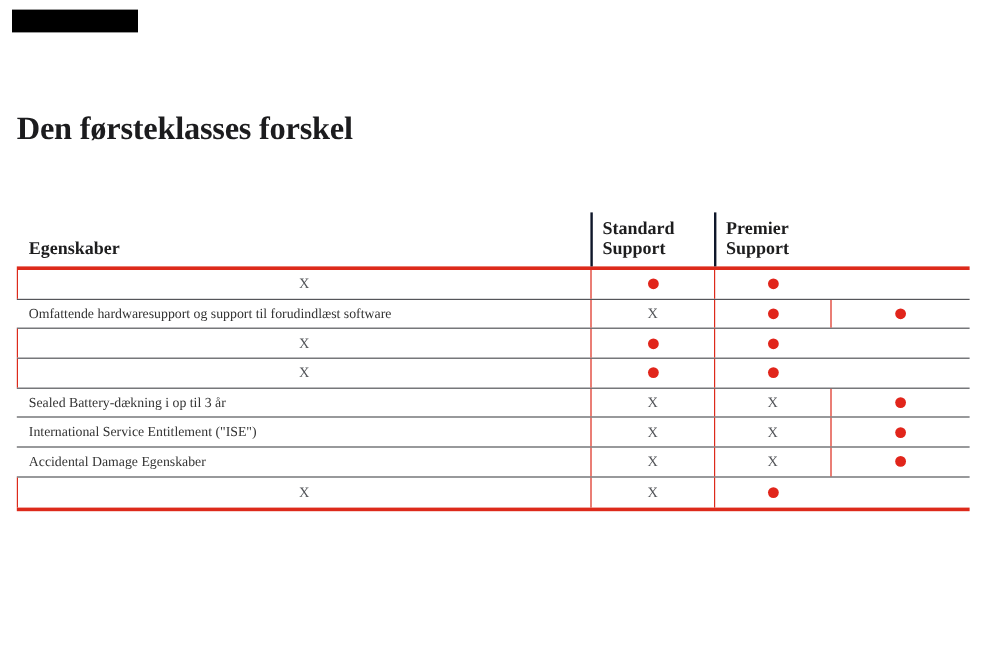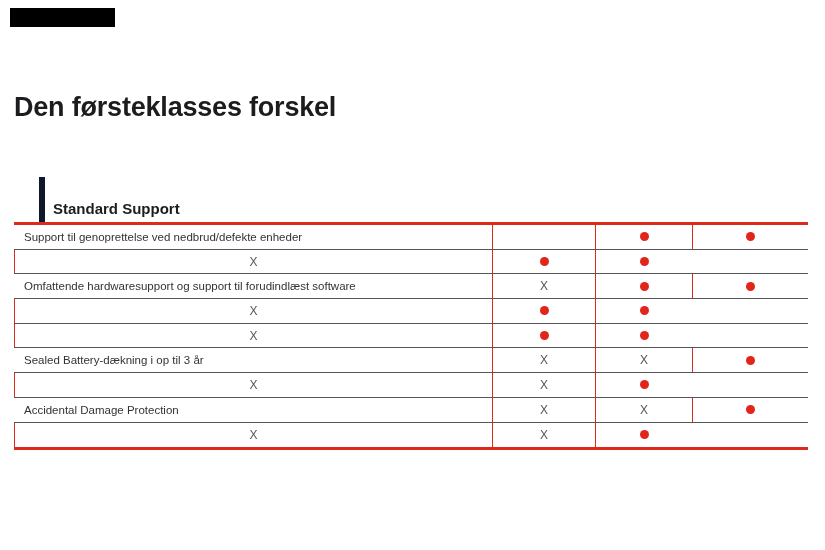--- a/index.html
+++ b/index.html
@@ -3,21 +3,21 @@
 <meta charset="utf-8">
 <style>
   html, body { margin: 0; padding: 0; }
   body {
     width: 825px; height: 550px;
     background: #ffffff;
     font-family: "Liberation Sans", "DejaVu Sans", sans-serif;
     position: relative;
     overflow: hidden;
   }
-  .canvas { position: absolute; inset: 0; width: 715px; height: 550px; }
+  .canvas { position: absolute; inset: 0; width: 715px; height: 550px; font-family: Liberation Serif, serif; }
 
   .top-bar {
     position: absolute; left: 10px; top: 8px;
     width: 105px; height: 19px;
     background: #000000;
   }
 
   .title {
     position: absolute; left: 14px; top: 92px;
     margin: 0;
@@ -40,21 +40,21 @@
   }
   .hcell {
     display: flex; align-items: flex-end;
     box-sizing: border-box;
     font-size: 15px; font-weight: 700;
     line-height: 1.15;
     color: #1d1d1e;
     padding: 0 2px 5px 8px;
   }
   .hcell.feature { padding-left: 10px; }
-  .hcell.col { border-left: 6px solid #0f172a; margin-left: 25px; }
+  .hcell.col { border-left: 2px solid #0f172a; }
 
   .brow {
     display: grid;
     grid-template-columns: 478px 103px 97px 116px;
     height: 24.7px;
     box-sizing: border-box;
     border-bottom: 1px solid #55565a;
   }
   .brow:last-child { border-bottom: none; }
   .cell {
@@ -88,33 +88,25 @@
 
 <div class="canvas">
 
   <div class="top-bar"></div>
 
   <h1 class="title">Den førsteklasses forskel</h1>
 
   <div class="cmp-table">
 
     <div class="hrow">
+      <div class="hcell feature">Egenskaber</div>
       <div class="hcell col">Standard Support</div>
-    </div>
-
-    <div class="brow">
-      <div class="cell feature">Support til genoprettelse ved nedbrud/defekte enheder</div>
-      <div class="cell mark"></div>
-      <div class="cell mark">
-          <span class="dot"></span>
-        </div>
-      <div class="cell mark">
-          <span class="dot"></span>
-        </div>
-    </div>
+      <div class="hcell col">Premier Support</div>
+    </div>
+
 
     <div class="brow">
       <div class="cell mark">
           <span class="xmark">X</span>
         </div>
       <div class="cell mark">
           <span class="dot"></span>
         </div>
       <div class="cell mark">
           <span class="dot"></span>
@@ -165,33 +157,34 @@
         </div>
       <div class="cell mark">
           <span class="xmark">X</span>
         </div>
       <div class="cell mark">
           <span class="dot"></span>
         </div>
     </div>
 
     <div class="brow">
-      <div class="cell mark">
-          <span class="xmark">X</span>
-        </div>
-      <div class="cell mark">
-          <span class="xmark">X</span>
-        </div>
-      <div class="cell mark">
-          <span class="dot"></span>
-        </div>
-    </div>
-
-    <div class="brow">
-      <div class="cell feature">Accidental Damage Protection</div>
+      <div class="cell feature">International Service Entitlement ("ISE")</div>
+      <div class="cell mark">
+          <span class="xmark">X</span>
+        </div>
+      <div class="cell mark">
+          <span class="xmark">X</span>
+        </div>
+      <div class="cell mark">
+          <span class="dot"></span>
+        </div>
+    </div>
+
+    <div class="brow">
+      <div class="cell feature">Accidental Damage Egenskaber</div>
       <div class="cell mark">
           <span class="xmark">X</span>
         </div>
       <div class="cell mark">
           <span class="xmark">X</span>
         </div>
       <div class="cell mark">
           <span class="dot"></span>
         </div>
     </div>

